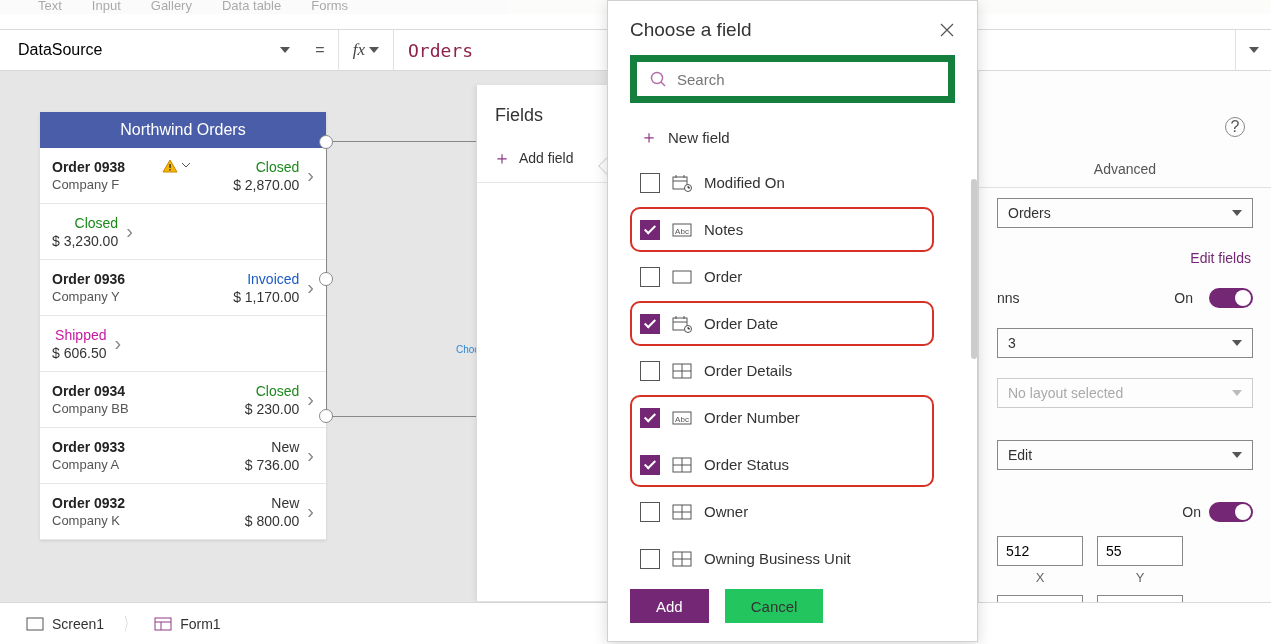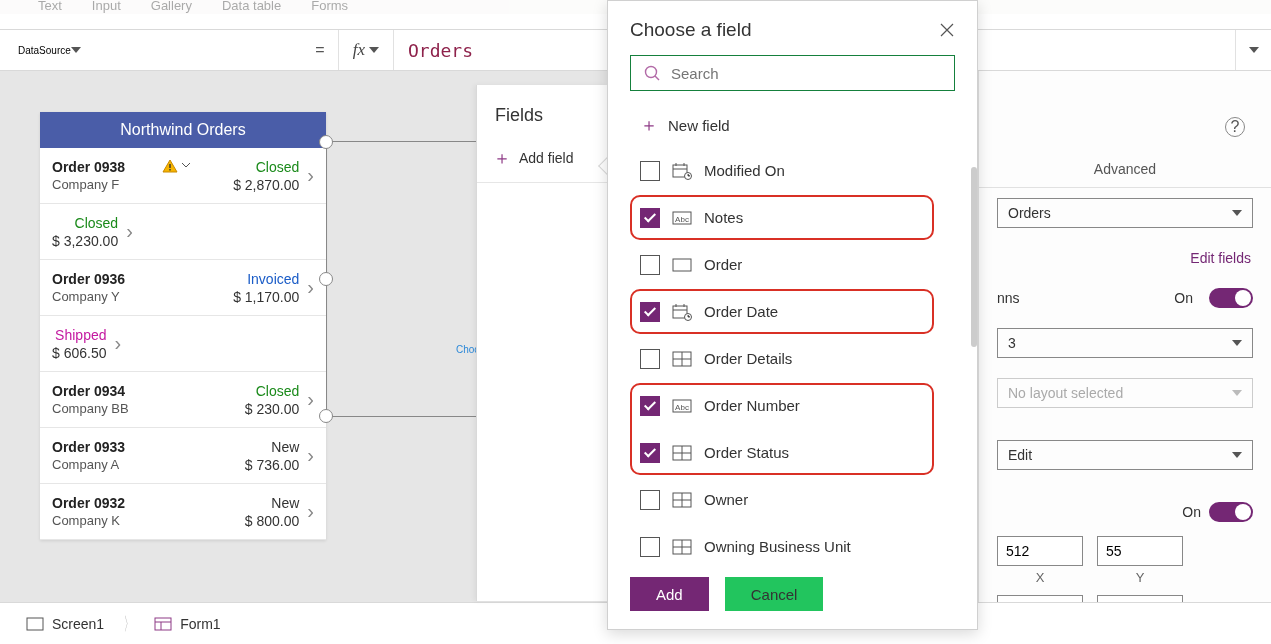--- a/index.html
+++ b/index.html
@@ -4,21 +4,21 @@
 <style>
   * { box-sizing: border-box; margin: 0; padding: 0; font-family: "Segoe UI", Arial, sans-serif; }
   body { width: 1271px; height: 644px; background: #fff; overflow: hidden; position: relative; }
 
   
   .ribbon { position: absolute; top: -4px; left: 0; right: 0; height: 18px; background: #faf9f8; display: flex; gap: 30px; padding-left: 38px; color: #555; font-size: 13px; opacity: 0.5; }
   .ribbon span { display: inline-flex; align-items: center; gap: 6px; }
 
   
   .formula-row { position: absolute; top: 29px; left: 0; right: 0; height: 42px; display: flex; align-items: center; border-top: 1px solid #d9d9d9; border-bottom: 1px solid #d9d9d9; background: #fff; }
-  .prop-select { width: 296px; height: 40px; margin-left: 6px; display: flex; align-items: center; padding: 0 12px; border: none; cursor: pointer; font-size: 10px; }
+  .prop-select { width: 296px; height: 40px; margin-left: 6px; display: flex; align-items: center; justify-content: space-between; padding: 0 12px; border: none; cursor: pointer; font-size: 16px; }
   .equals { width: 36px; text-align: center; color: #555; font-size: 16px; }
   .fx { width: 56px; height: 40px; display: flex; align-items: center; justify-content: center; border-right: 1px solid #e1e1e1; border-left: 1px solid #e1e1e1; cursor: pointer; gap: 4px; }
   .formula-input { flex: 1; height: 40px; padding: 0 14px; font-family: Consolas, monospace; font-size: 18px; color: #8e224b; border: none; outline: none; }
   .expand-btn { width: 36px; height: 40px; display: flex; align-items: center; justify-content: center; border-left: 1px solid #e1e1e1; cursor: pointer; color: #555; }
 
   
   .canvas { position: absolute; top: 71px; left: 0; width: 978px; bottom: 42px; background: #e6e6e6; }
   .gallery { position: absolute; top: 41px; left: 40px; width: 286px; background: #fff; box-shadow: 0 1px 3px rgba(0,0,0,0.1); }
   .gallery-header { background: #4a5da8; color: #fff; height: 36px; display: flex; align-items: center; justify-content: center; font-size: 16px; }
   .order-row { height: 56px; border-bottom: 1px solid #e6e6e6; display: flex; align-items: center; padding: 0 12px; position: relative; cursor: pointer; }
@@ -49,21 +49,21 @@
   .fields-title { padding: 20px 18px 8px; font-size: 18px; color: #333; }
   .add-field { display: flex; align-items: center; gap: 8px; padding: 12px 16px; color: #333; font-size: 14px; cursor: pointer; border-bottom: 1px solid #e6e6e6; }
   .plus { color: #8e3a86; font-size: 18px; font-weight: 300; }
   .fields-pane .pointer { position: absolute; top: 74px; right: -8px; width: 14px; height: 14px; background: #fff; border-left: 1px solid #d9d9d9; border-bottom: 1px solid #d9d9d9; transform: rotate(45deg); }
 
   
   .popup { position: absolute; top: 0px; left: 607px; width: 371px; background: #fff; border: 1px solid #d0d0d0; box-shadow: 0 4px 14px rgba(0,0,0,0.15); z-index: 10; }
   .popup-head { display: flex; justify-content: space-between; align-items: center; padding: 18px 22px 14px; }
   .popup-title { font-size: 19px; color: #333; }
   .popup-close { cursor: pointer; color: #555; }
-  .search-wrap { margin: 0 22px 12px; height: 36px; border: 1px solid #15803d; display: flex; align-items: center; padding: 0 12px; gap: 10px; }
+  .search-wrap { margin: 0 22px 12px; height: 48px; border: 7px solid #15803d; display: flex; align-items: center; padding: 0 12px; gap: 10px; }
   .search-wrap input { border: none; outline: none; flex: 1; font-size: 15px; }
   .new-field { display: flex; align-items: center; gap: 10px; padding: 10px 28px; font-size: 15px; color: #333; cursor: pointer; }
   .field-list { max-height: 416px; overflow-y: auto; padding: 0 22px 6px; position: relative; }
   .field-item { display: flex; align-items: center; gap: 12px; height: 47px; cursor: pointer; }
   .cb { width: 20px; height: 20px; border: 1px solid #555; margin-left: 10px; display: flex; align-items: center; justify-content: center; }
   .cb.checked { background: #742774; border-color: #742774; }
   .cb.checked::after { content: ""; width: 4px; height: 9px; border: solid #fff; border-width: 0 2px 2px 0; transform: rotate(45deg); margin-top: -2px; }
   .fld-icon { width: 20px; height: 18px; color: #555; display: flex; align-items: center; justify-content: center; }
   .fld-label { font-size: 15px; color: #333; }
   .hl { position: absolute; left: 22px; border: 2px solid #d93025; border-radius: 10px; height: 46px; width: 304px; pointer-events: none; }

